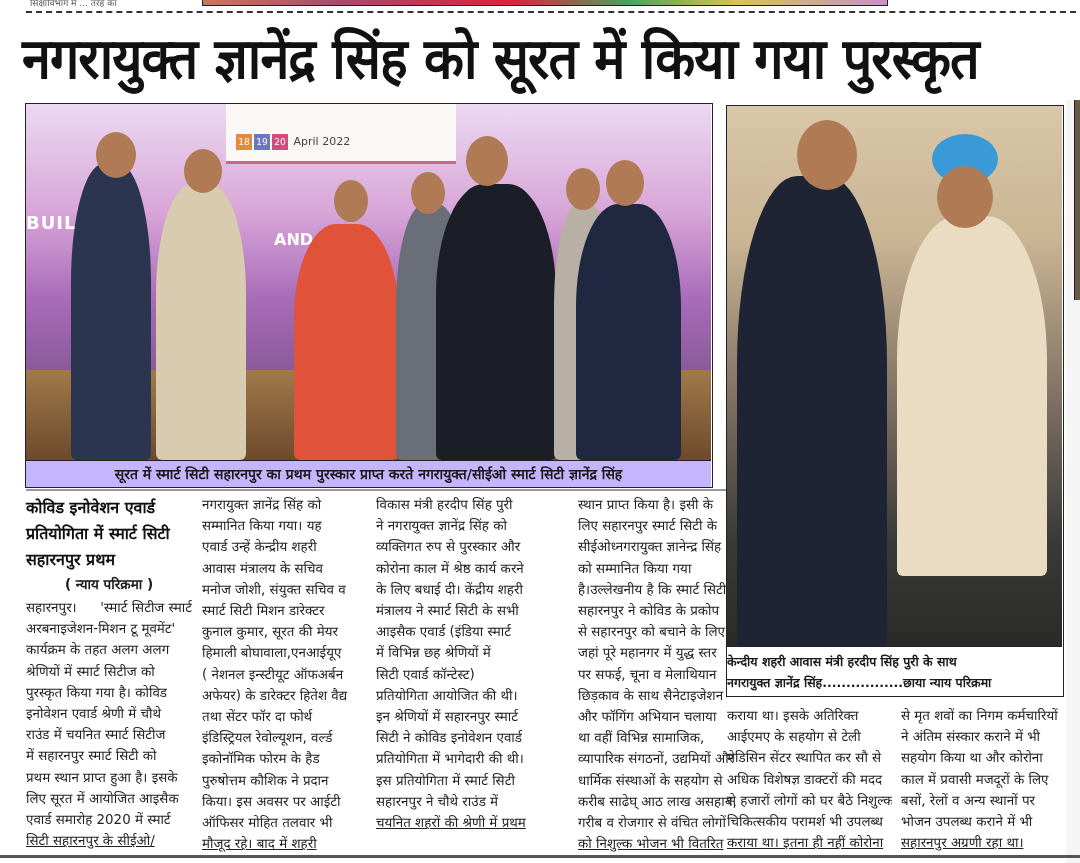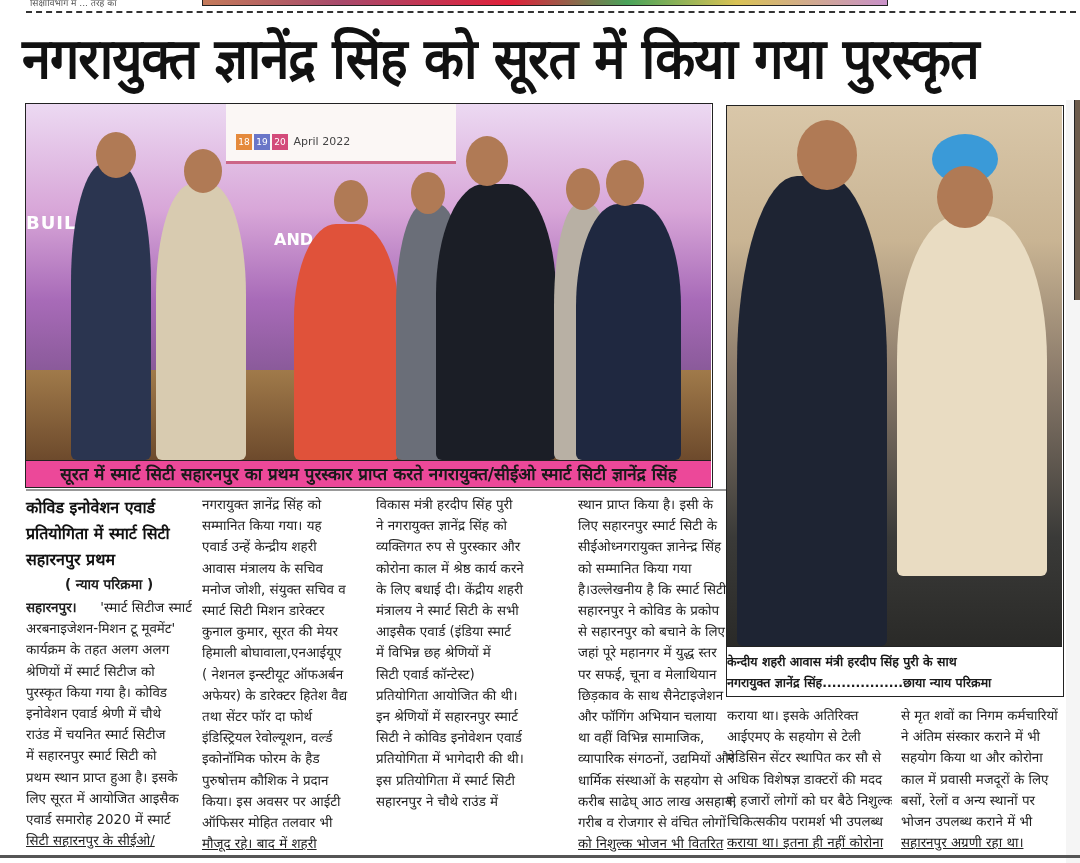--- a/index.html
+++ b/index.html
@@ -23,41 +23,41 @@
     background: linear-gradient(180deg,#ecd9f2 0%,#d8a6d8 30%,#a86bb8 55%,#8a5a9a 75%,#6b4a55 100%); }
   .photo1 .banner { position: absolute; left: 200px; top: 0; width: 230px; height: 60px; background: #fbf7f5; border-bottom: 3px solid #c68; }
   .photo1 .banner .dates { position: absolute; left: 10px; top: 30px; font-size: 11px; color: #444; }
   .photo1 .banner .d { display: inline-block; width: 16px; height: 16px; margin-right: 2px; color: #fff; font-size: 9px; text-align: center; line-height: 16px; }
   .photo1 .banner .d1 { background: #e58a3c; } .photo1 .banner .d2 { background: #6a76c8; } .photo1 .banner .d3 { background: #d34b7a; }
   .photo1 .stage-text { position: absolute; left: 0; top: 108px; font-size: 18px; font-weight: bold; color: #fff; letter-spacing: 1px; }
   .photo1 .stage-text2 { position: absolute; left: 248px; top: 126px; font-size: 16px; font-weight: bold; color: #fff; }
   .photo1 .floor { position: absolute; left: 0; bottom: 0; width: 100%; height: 90px; background: linear-gradient(180deg,#a07a4a,#6d4a2c); }
   .person { position: absolute; border-radius: 40% 40% 6px 6px; }
   .head { position: absolute; border-radius: 50%; background: #b07a55; }
-  .photo1 .cap { position: absolute; left: 0; top: 356px; width: 685px; height: 27px; border-top: 1.5px solid #222; background: #ec4899;
-    font-size: 17px; font-weight: bold; text-align: center; line-height: 27px; white-space: nowrap; }
+  .photo1 .cap { position: absolute; left: 0; top: 356px; width: 685px; height: 27px; border-top: 1.5px solid #222; background: #c4b5fd;
+    font-size: 14px; font-weight: bold; text-align: center; line-height: 27px; white-space: nowrap; }
 
   
   .photo2 { position: absolute; left: 726px; top: 105px; width: 338px; height: 592px; border: 1.5px solid #222; }
   .photo2 .img { position: absolute; left: 0; top: 0; width: 335px; height: 540px; overflow: hidden;
     background: linear-gradient(180deg,#d9c7a9 0%,#c9b493 25%,#8a7a6a 50%,#3a3a38 80%,#2a2a28 100%); }
   .photo2 .cap { position: absolute; left: 0; top: 540px; width: 335px; height: 50px; border-top: 1.5px solid #222; background: #fff;
     font-size: 12.5px; font-weight: bold; text-align: left; line-height: 21px; padding-top: 4px; }
 
   .right-edge { position: absolute; left: 1066px; top: 100px; width: 14px; height: 763px; background: #f5f5f5; }
   .right-edge .photo-edge { position: absolute; left: 8px; top: 0; width: 6px; height: 200px; background: #6b5a4a; border-left: 1.5px solid #222; }
 
   
   .article-rule { position: absolute; top: 489px; left: 26px; width: 700px; height: 2px; background: #999; }
   .col { position: absolute; font-size: 13.4px; line-height: 21.2px; color: #1f1f1f; text-align: justify; text-align-last: justify; }
   .col p { white-space: nowrap; overflow: hidden; display: flex; justify-content: space-between; }
   .col p.last { justify-content: flex-start; text-decoration: underline; }
   .subhead { position: absolute; left: 26px; top: 495px; width: 166px; font-size: 16px; font-weight: bold; line-height: 26px; color: #111; }
   .byline { position: absolute; left: 26px; top: 575px; width: 166px; font-size: 13.5px; font-weight: bold; text-align: center; }
-  .dateline { font-weight: bold; }
+  .dateline { font-weight: normal; }
   .bottom-rule { position: absolute; left: 0; top: 855px; width: 1080px; height: 3px; background: #555; }
 </style>
 </head>
 <body>
 
 <div class="top-strip">
   <span class="frag-text">सिक्षाविभाग में ... तरह का</span>
   <div class="frag-photo"></div>
 </div>
 <div class="dash-rule"></div>
@@ -164,20 +164,21 @@
   <p>मंत्रालय ने स्मार्ट सिटी के सभी</p>
   <p>आइसैक एवार्ड (इंडिया स्मार्ट</p>
   <p>में विभिन्न छह श्रेणियों में</p>
   <p>सिटी एवार्ड कॉन्टेस्ट)</p>
   <p>प्रतियोगिता आयोजित की थी।</p>
   <p>इन श्रेणियों में सहारनपुर स्मार्ट</p>
   <p>सिटी ने कोविड इनोवेशन एवार्ड</p>
   <p>प्रतियोगिता में भागेदारी की थी।</p>
   <p>इस प्रतियोगिता में स्मार्ट सिटी</p>
   <p>सहारनपुर ने चौथे राउंड में</p>
+  <p class="last">चयनित शहरों की श्रेणी में प्रथम</p>
 </div>
 
 <div class="col" style="left:578px;top:494px;width:164px;">
   <p>स्थान प्राप्त किया है। इसी के</p>
   <p>लिए सहारनपुर स्मार्ट सिटी के</p>
   <p>सीईओध्नगरायुक्त ज्ञानेन्द्र सिंह</p>
   <p>को सम्मानित किया गया</p>
   <p>है।उल्लेखनीय है कि स्मार्ट सिटी</p>
   <p>सहारनपुर ने कोविड के प्रकोप</p>
   <p>से सहारनपुर को बचाने के लिए</p>

